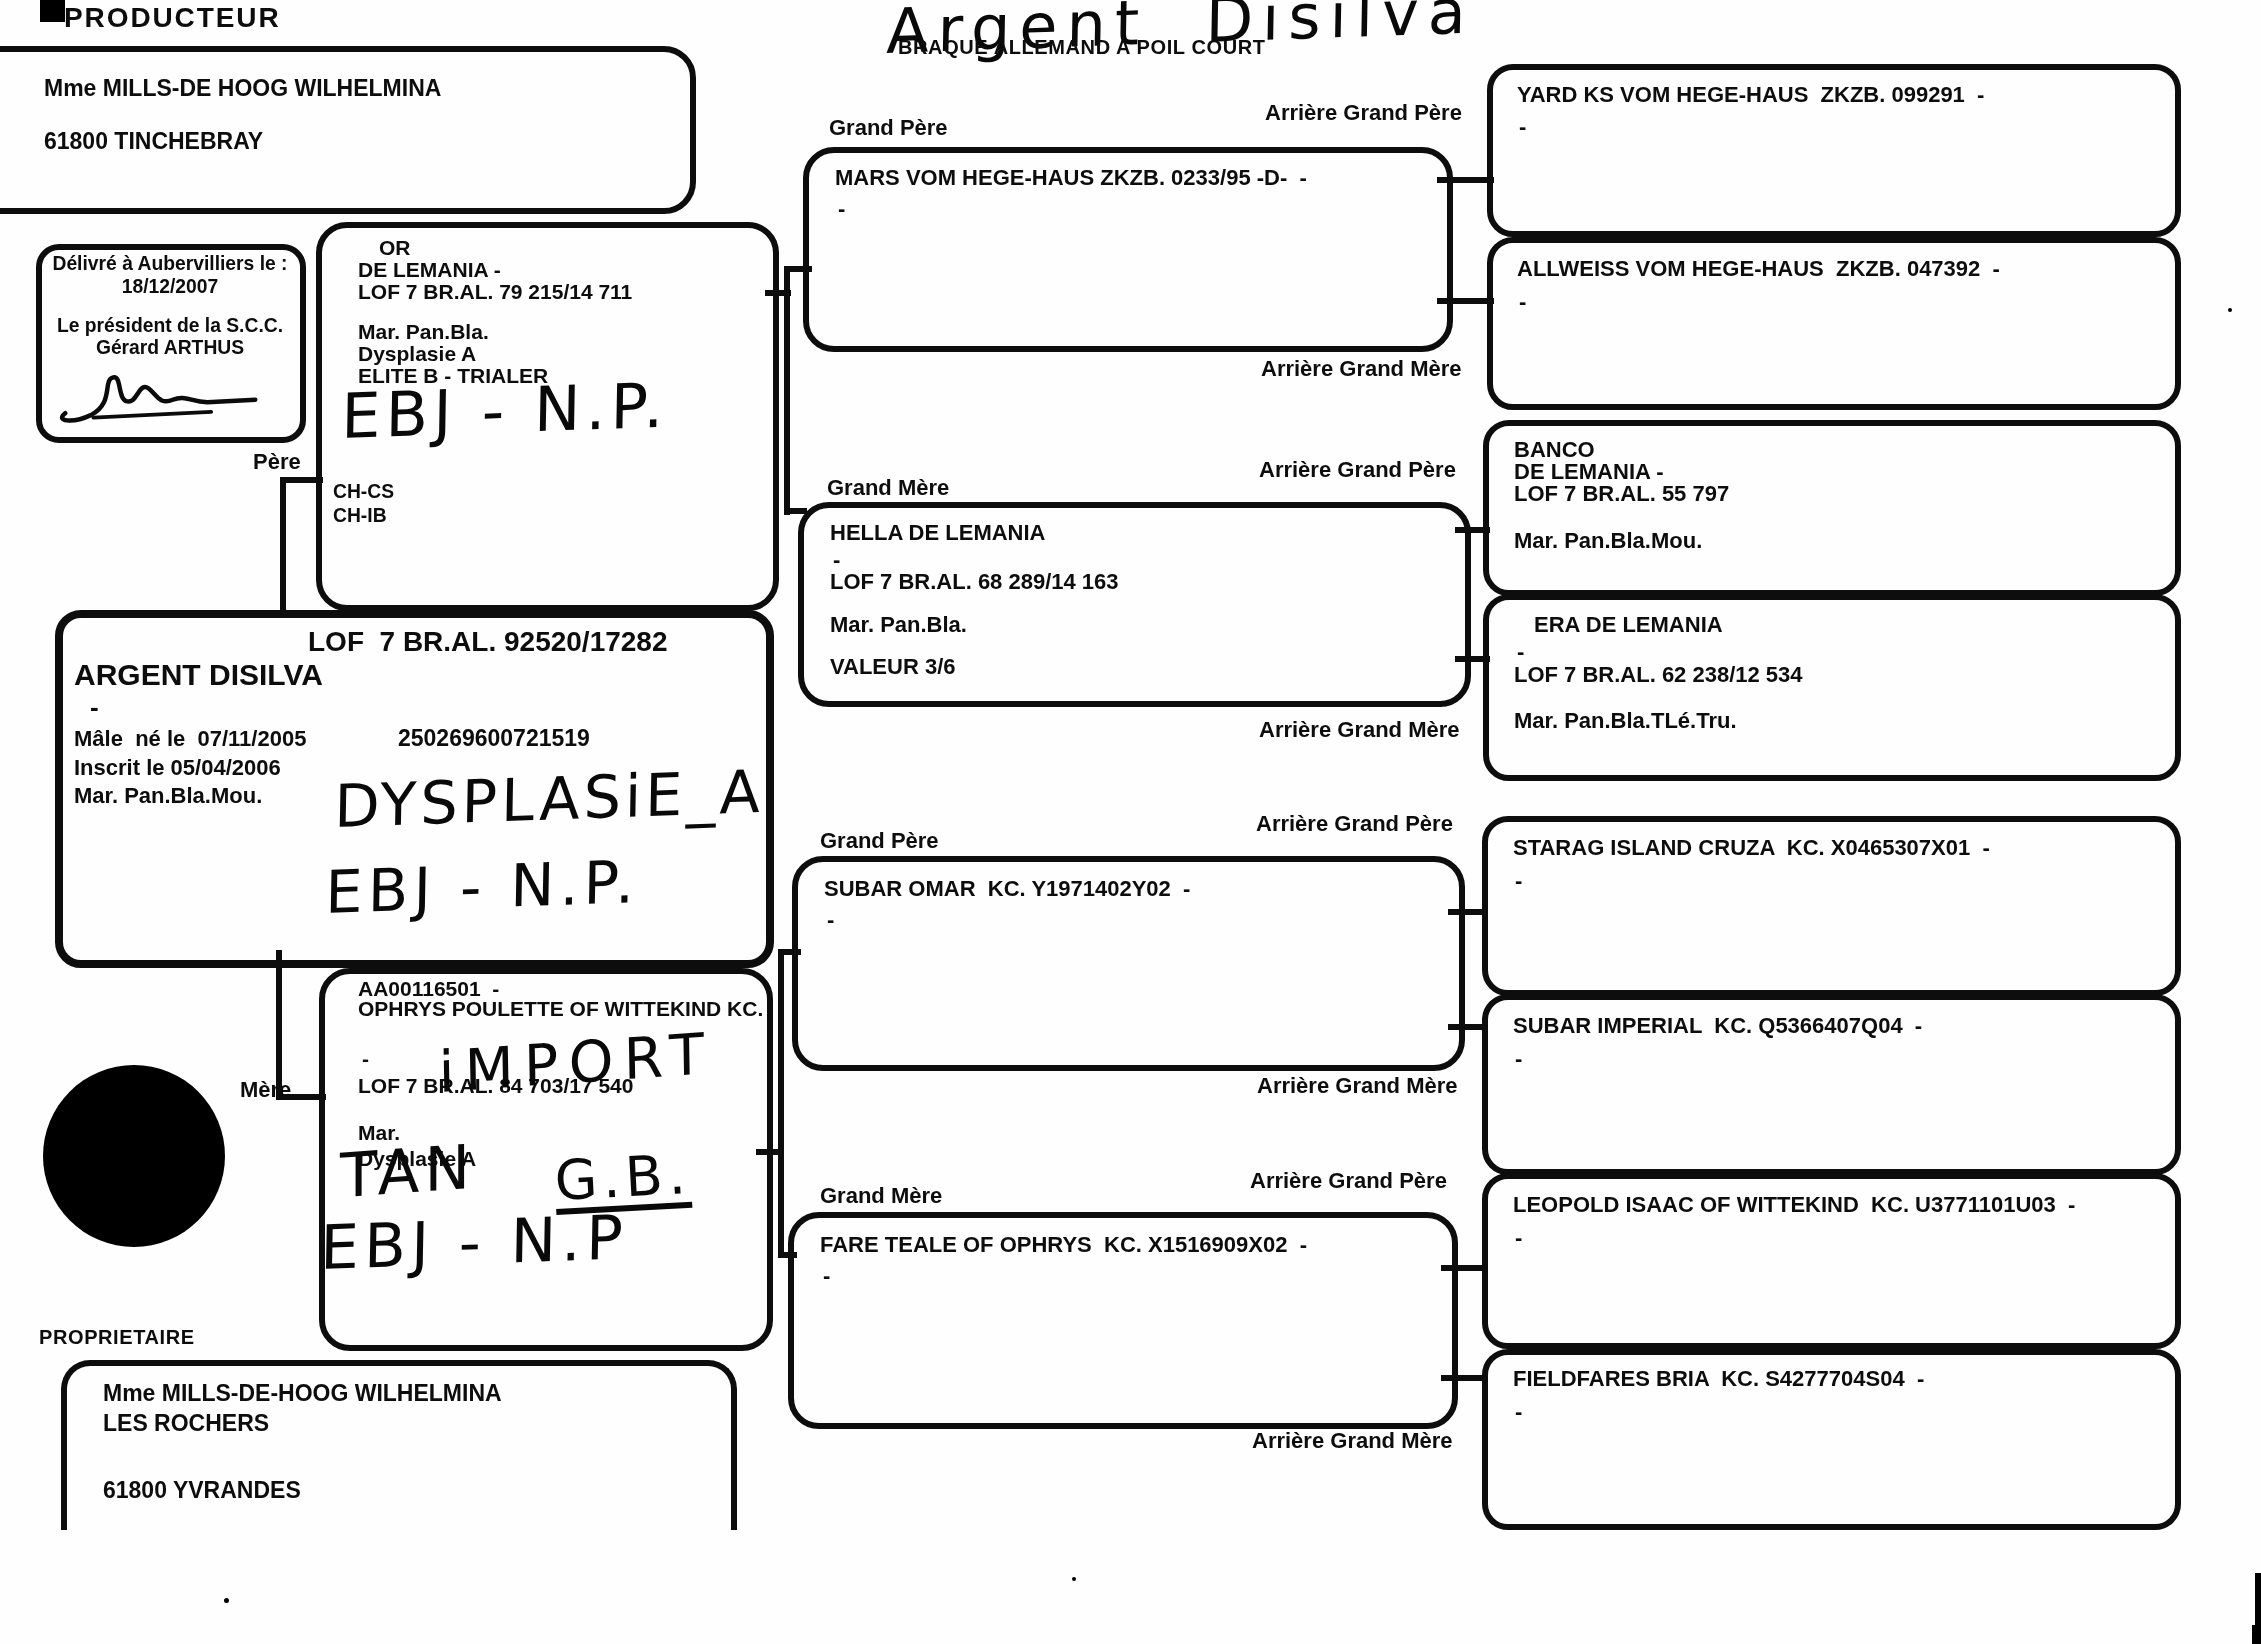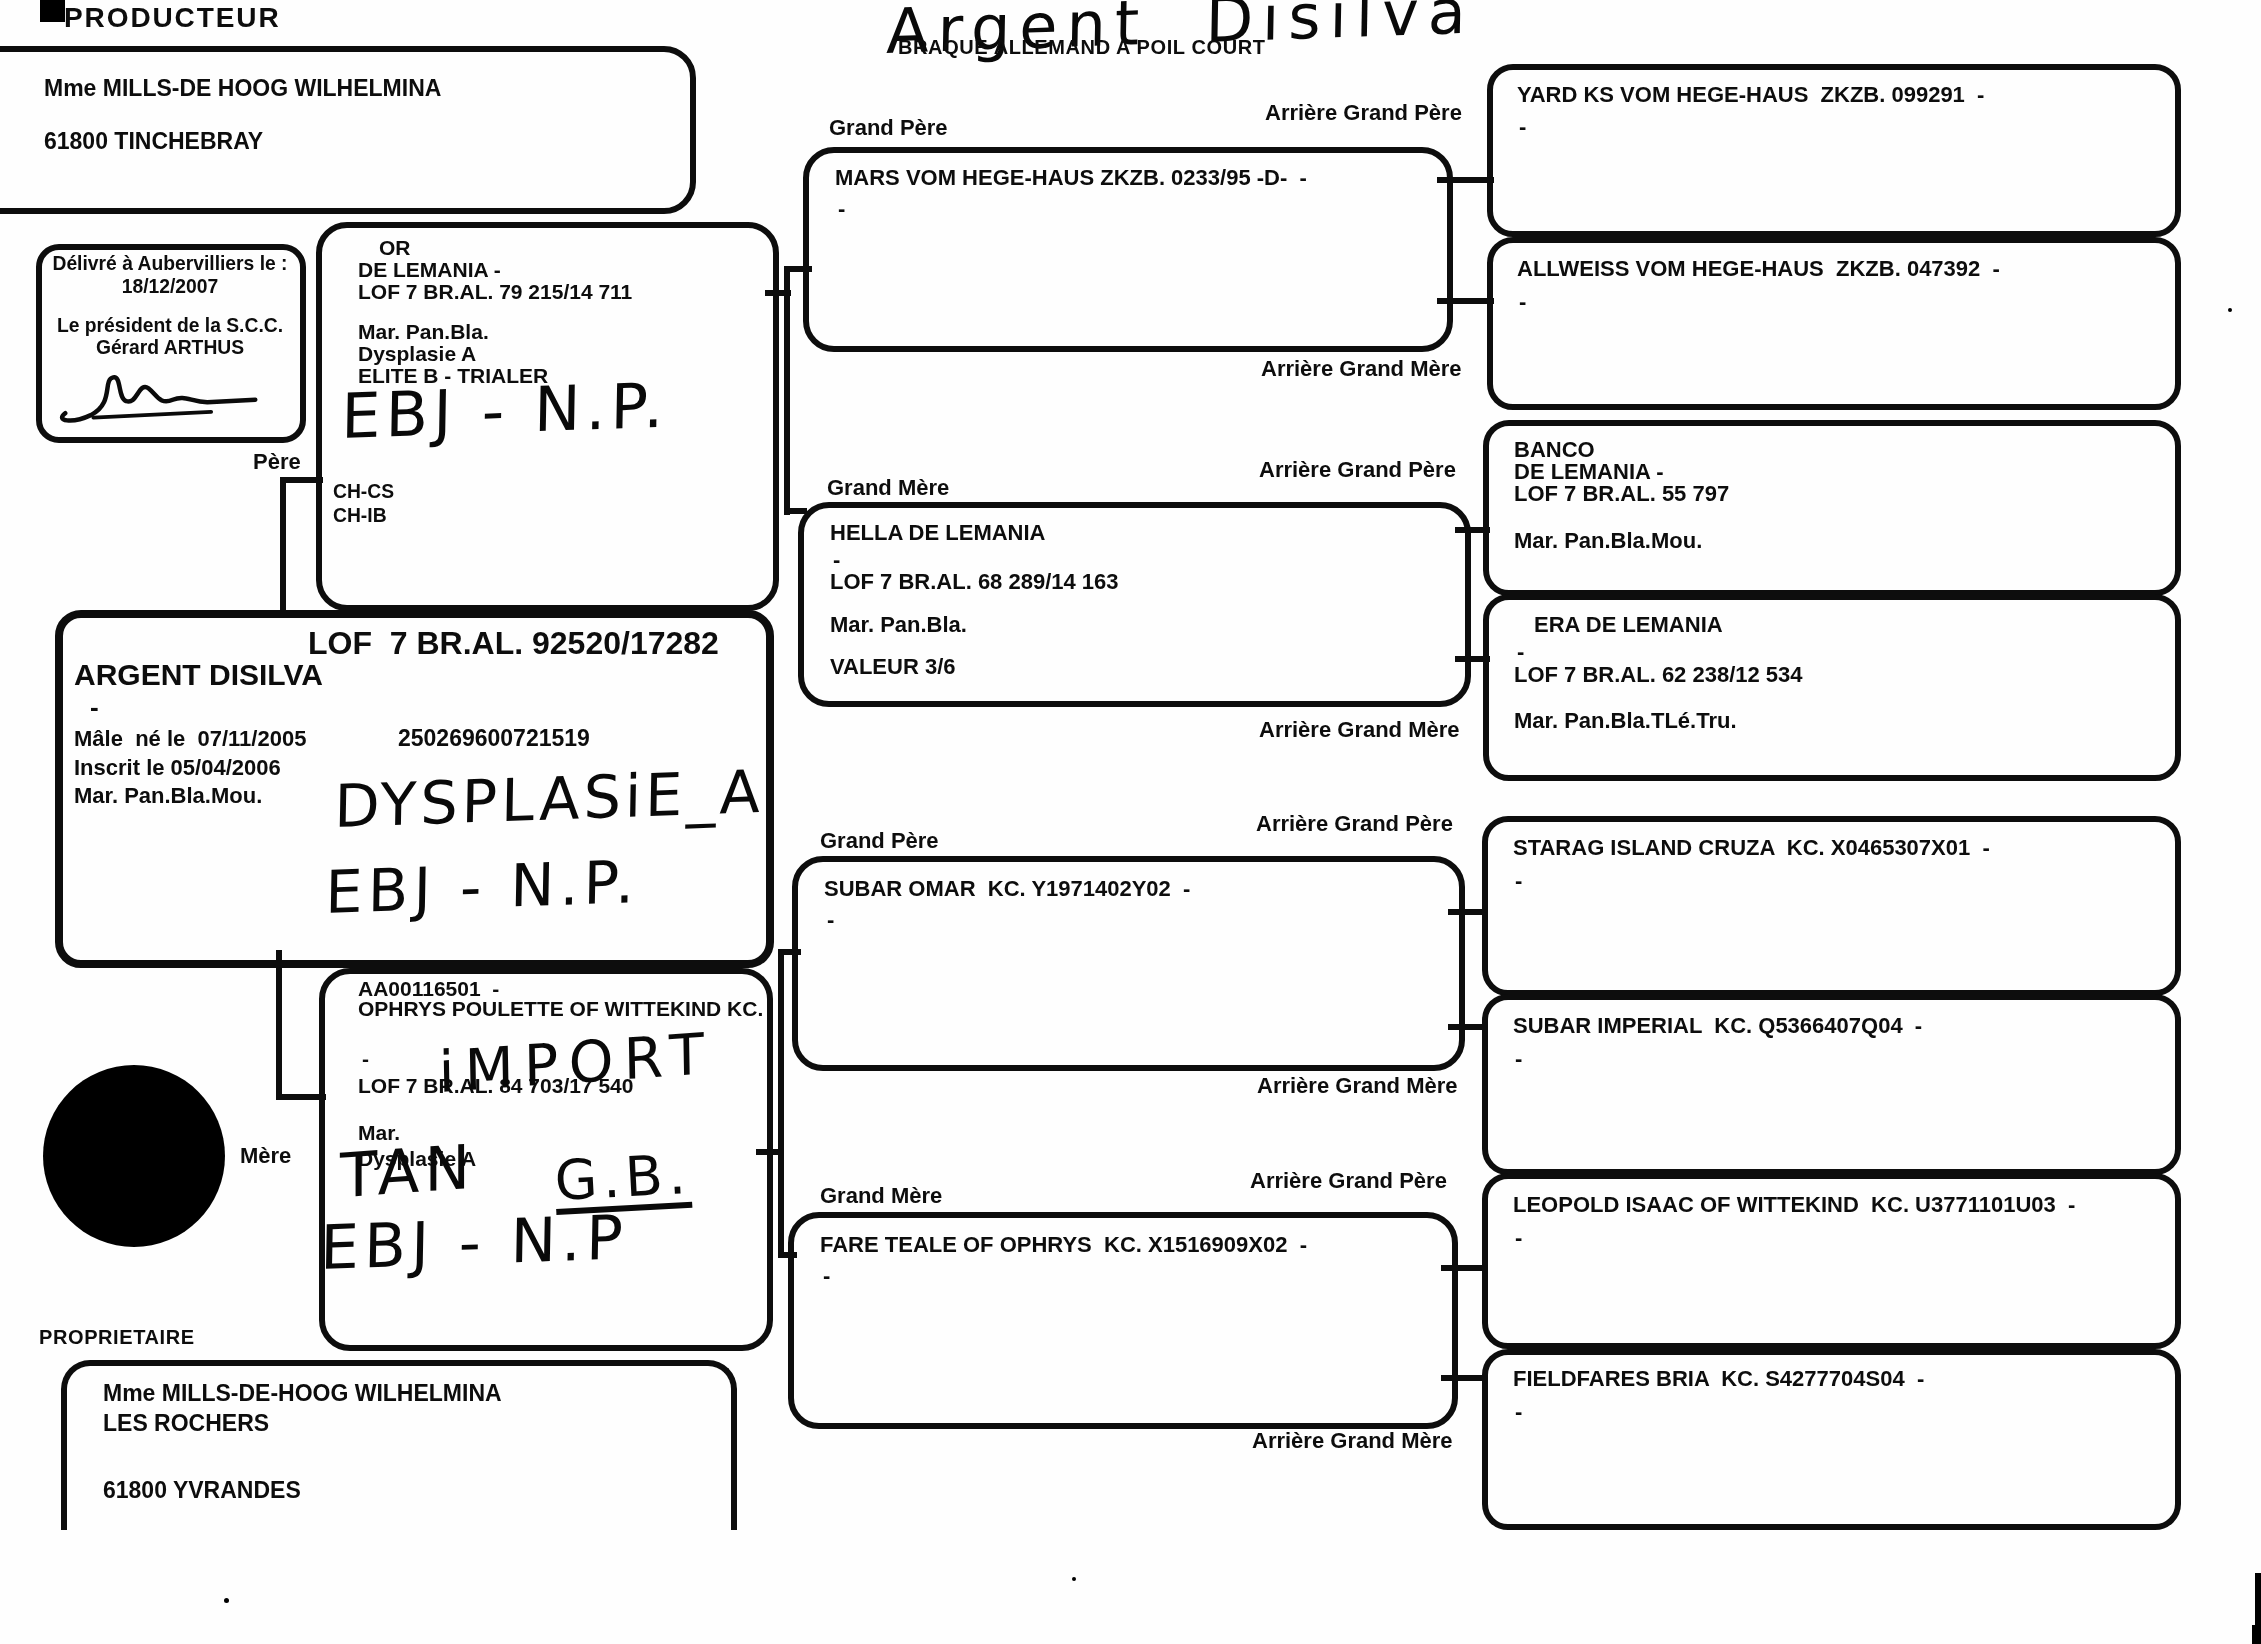--- a/index.html
+++ b/index.html
@@ -64,37 +64,37 @@
   <div class="t fs30" style="left:36px;top:316px;width:268px;text-align:center;">Le président de la S.C.C.</div>
   <div class="t fs30" style="left:36px;top:338px;width:268px;text-align:center;">Gérard ARTHUS</div>
   <svg style="position:absolute;left:53px;top:362px;" width="219" height="64" viewBox="0 0 340 100">
     <path d="M18 80 C2 92 28 97 58 83 C95 64 76 28 93 24 C106 21 100 56 113 61 C130 68 133 30 148 41 C161 51 166 68 186 59 C205 51 214 62 240 63 L315 59" fill="none" stroke="#0b0b0b" stroke-width="7" stroke-linecap="round"></path>
     <path d="M62 87 L246 78" stroke="#0b0b0b" stroke-width="6" stroke-linecap="round"></path>
   </svg>
 
   <div class="t fs34" style="left:253px;top:450px;">Père</div>
   <div class="line" style="left:280px;top:477px;width:43px;height:6.4px;"></div>
   <div class="line" style="left:280px;top:477px;width:6.4px;height:137px;"></div>
-  <div class="t fs34" style="left:240px;top:1144px;">Mère</div>
+  <div class="t fs34" style="left:240px;top:1078px;">Mère</div>
   <div class="line" style="left:276px;top:950px;width:6.4px;height:150px;"></div>
   <div class="line" style="left:276px;top:1094px;width:50px;height:6.4px;"></div>
 
   <div class="box" style="left:316px;top:222px;width:451px;height:377px;"></div>
   <div class="t fs33" style="left:379px;top:237px;">OR</div>
   <div class="t fs33" style="left:358px;top:259px;">DE LEMANIA -</div>
   <div class="t fs33" style="left:358px;top:281px;">LOF 7 BR.AL. 79 215/14 711</div>
   <div class="t fs33" style="left:358px;top:321px;">Mar. Pan.Bla.</div>
   <div class="t fs33" style="left:358px;top:343px;">Dysplasie A</div>
   <div class="t fs33" style="left:358px;top:365px;">ELITE B - TRIALER</div>
   <div class="hand" style="left:342px;top:380px;font-size:62px;">EBJ - N.P.</div>
   <div class="t fs30" style="left:333px;top:482px;">CH-CS</div>
   <div class="t fs30" style="left:333px;top:506px;text-align:center;">CH-IB</div>
 
   <div class="box" style="left:55px;top:610px;width:703px;height:342px;border-width:8.4px;border-radius:26px;"></div>
-  <div class="t" style="left:308px;top:627px;font-size:32px;">LOF  7 BR.AL. 92520/17282</div>
+  <div class="t" style="left:308px;top:627px;font-size:28px;">LOF  7 BR.AL. 92520/17282</div>
   <div class="t" style="left:74px;top:659px;font-size:30px;">ARGENT DISILVA</div>
   <div class="t fs40" style="left:90px;top:694px;">-</div>
   <div class="t fs34" style="left:74px;top:727px;">Mâle  né le  07/11/2005</div>
   <div class="t fs36" style="left:398px;top:726px;">250269600721519</div>
   <div class="t fs34" style="left:74px;top:756px;">Inscrit le 05/04/2006</div>
   <div class="t fs34" style="left:74px;top:784px;">Mar. Pan.Bla.Mou.</div>
   <div class="hand" style="left:335px;top:772px;font-size:59px;letter-spacing:3.9px;">DYSPLASiE_A</div>
   <div class="hand" style="left:326px;top:858px;font-size:59px;">EBJ - N.P.</div>
 
   <div class="dot" style="left:43px;top:1065px;width:182px;height:182px;"></div>

